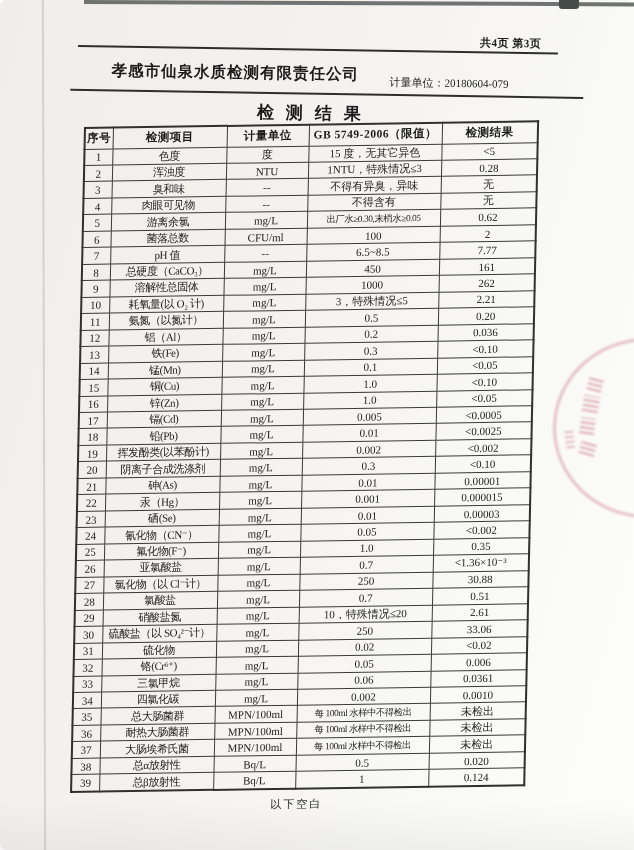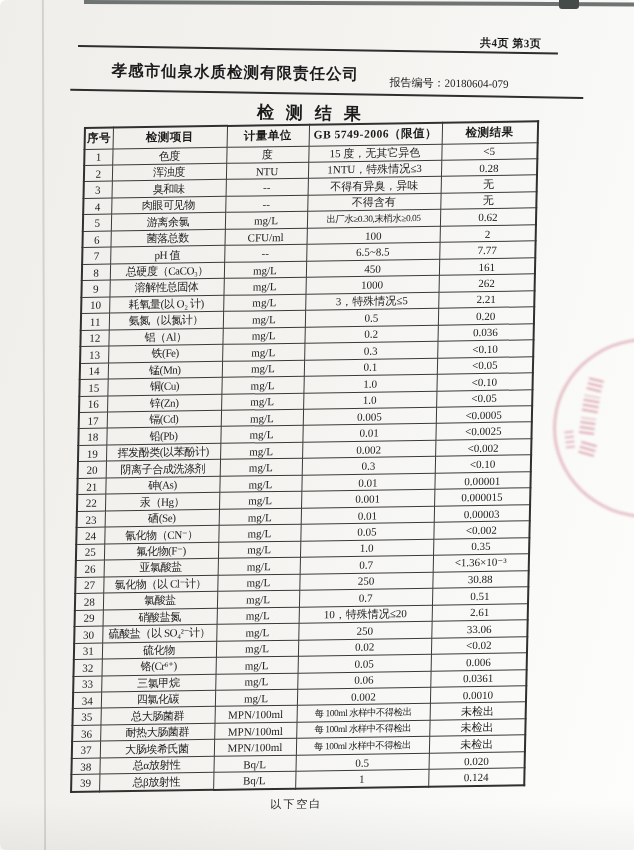--- a/index.html
+++ b/index.html
@@ -100,21 +100,21 @@
 
   <div class="scan-top-strip"></div>
   <div class="scan-top-blob"></div>
   <div class="scan-left-line"></div>
   <div class="scan-bottom-shade"></div>
 
   <div class="doc-header">
     <div class="page-indicator">共4页 第3页</div>
     <div class="rule rule-1"></div>
     <div class="company-name">孝感市仙泉水质检测有限责任公司</div>
-    <div class="report-no"><span>报告编号：</span><span>20180604-079</span></div>
+    <div class="report-no"><span>计量单位：</span><span>20180604-079</span></div>
     <div class="rule rule-2"></div>
     <div class="doc-title">检测结果</div>
   </div>
 
   <div class="table-wrap">
     <table class="results">
       <colgroup>
         <col style="width:28px">
         <col style="width:114px">
         <col style="width:82px">

